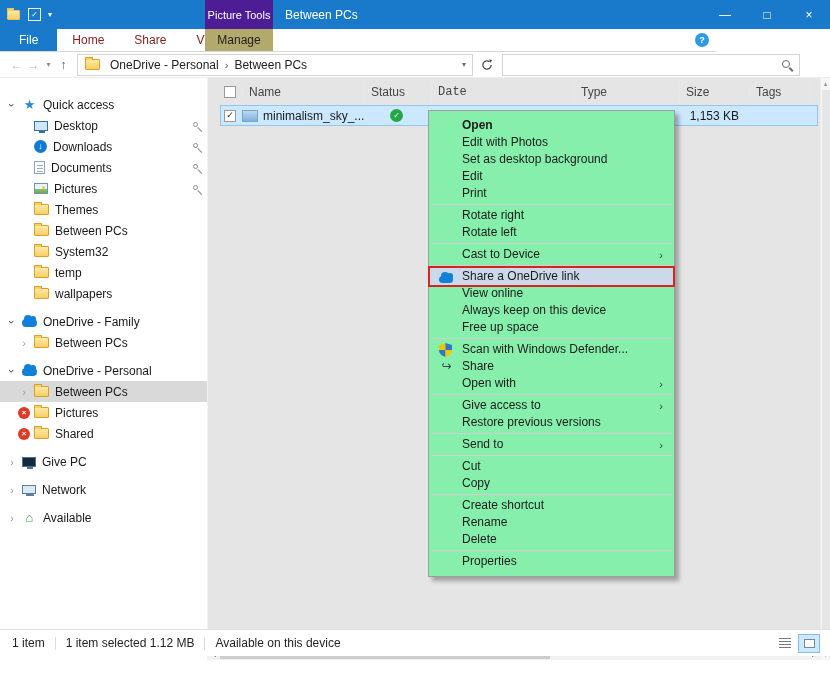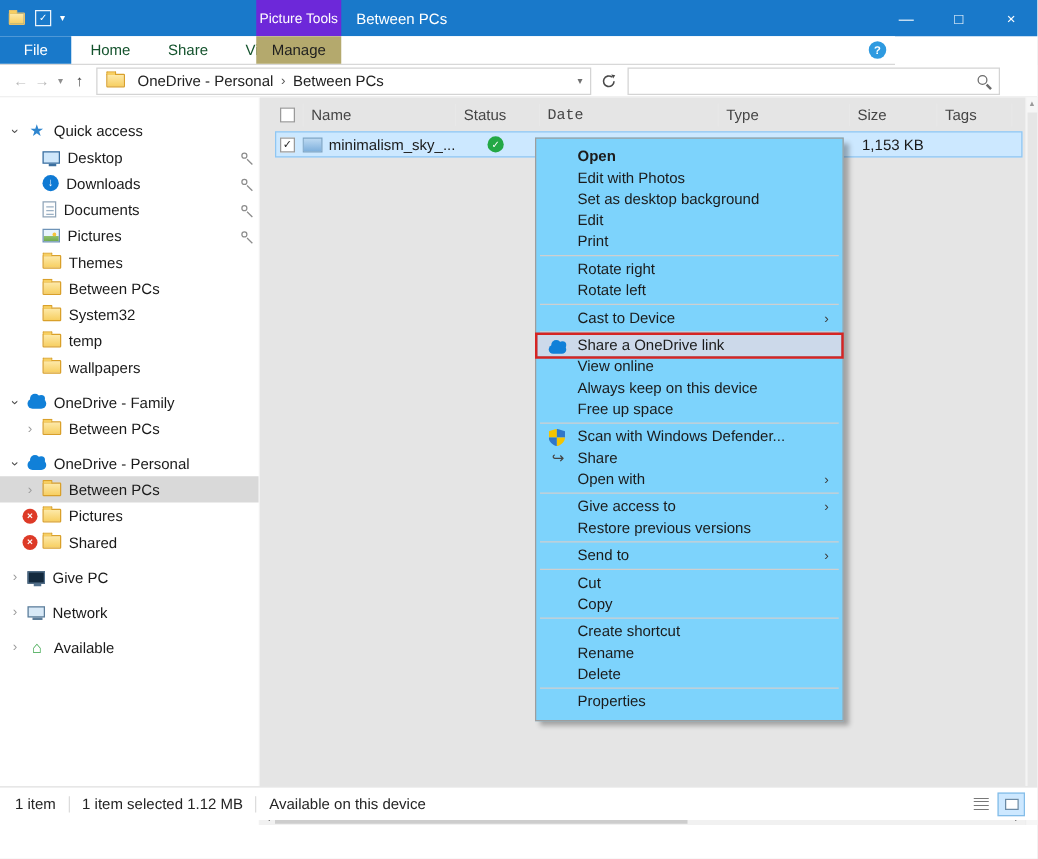--- a/index.html
+++ b/index.html
@@ -5,29 +5,29 @@
   *{margin:0;padding:0;box-sizing:border-box;}
   html,body{width:830px;height:687px;overflow:hidden;}
   body{font-family:"Liberation Sans","DejaVu Sans",sans-serif;font-size:12px;color:#1a1a1a;background:#fff;position:relative;cursor:default;}
 
   
   .titlebar{position:absolute;left:0;top:0;width:830px;height:29px;background:#1979ca;}
   .app-icon{position:absolute;left:7px;top:10px;width:13px;height:10px;background:linear-gradient(#fde9a8,#f7cf62);border:1px solid #e8c269;border-radius:1px;}
   .app-icon::before{content:"";position:absolute;left:-1px;top:-3px;width:5px;height:2px;background:#f7cf62;border:1px solid #e8c269;border-bottom:none;border-radius:1px 1px 0 0;}
   .qat2{position:absolute;left:28px;top:8px;width:13px;height:13px;border:1px solid #eaf3fb;display:flex;align-items:center;justify-content:center;font-size:8px;color:#fff;}
   .qat-chev{position:absolute;left:48px;top:10px;font-size:8px;color:#fff;}
-  .pt-tab{position:absolute;left:205px;top:0;width:68px;height:29px;background:#6d28d9;color:#fff;font-size:11px;display:flex;align-items:center;justify-content:center;}
+  .pt-tab{position:absolute;left:205px;top:0;width:68px;height:29px;background:#4c1d95;color:#fff;font-size:11px;display:flex;align-items:center;justify-content:center;}
   .win-title{position:absolute;left:285px;top:0;height:29px;display:flex;align-items:center;color:#fff;}
   .win-controls{position:absolute;right:0;top:0;height:29px;display:flex;}
   .win-btn{width:42px;height:29px;display:flex;align-items:center;justify-content:center;color:#fff;font-size:12px;}
 
   
   .tabrow{position:absolute;left:0;top:29px;width:716px;height:23px;background:#fff;border-bottom:1px solid #d8d8d8;}
   .rtabs{display:flex;height:100%;}
-  .rtab{padding:0 15px;display:flex;align-items:center;color:#14532d;}
+  .rtab{padding:0 15px;display:flex;align-items:center;color:#7f1d1d;}
   .rtab-file{background:#1979ca;color:#fff;padding:0 19px;}
   .manage-tab{position:absolute;left:205px;top:0;width:68px;height:22px;background:#b4a96d;color:#1f1f1f;display:flex;align-items:center;justify-content:center;}
   .help-icon{position:absolute;right:7px;top:4px;width:14px;height:14px;border-radius:50%;background:#2e9ae0;color:#fff;font-size:9px;font-weight:bold;display:flex;align-items:center;justify-content:center;}
 
   
   .addressbar{position:absolute;left:0;top:52px;width:830px;height:26px;background:#fff;border-bottom:1px solid #ececec;display:flex;align-items:center;padding-left:8px;}
   .nav-btn{width:17px;text-align:center;font-size:12px;color:#b9b9b9;flex:none;}
   .nav-btn.small{width:13px;font-size:8px;color:#8f8f8f;}
   .nav-btn.up{color:#4a4a4a;}
   .address-box{margin-left:5px;width:396px;height:22px;border:1px solid #d4d4d4;background:#fff;display:flex;align-items:center;padding:0 4px;position:relative;flex:none;}
@@ -107,21 +107,21 @@
   .h-scroll{position:absolute;left:0;bottom:0;width:612px;height:11px;background:#f1f1f1;display:flex;align-items:center;}
   .hs-arrow{width:12px;text-align:center;font-size:8px;color:#5e5e5e;line-height:11px;}
   .hs-arrow.right{margin-left:auto;}
   .hs-thumb{position:absolute;left:12px;top:1px;width:330px;height:9px;background:#cdcdcd;}
   .v-scroll{position:absolute;left:820px;top:78px;width:10px;height:582px;background:#f6f6f6;border-left:1px solid #eee;display:flex;flex-direction:column;align-items:center;}
   .vs-arrow{font-size:7px;color:#9a9a9a;height:11px;line-height:11px;}
   .vs-arrow.bottom{margin-top:auto;}
   .vs-thumb{width:8px;flex:1;margin:1px 0;background:#e6e6e6;}
 
   
-  .context-menu{position:absolute;left:428px;top:110px;width:247px;background:#7dd3fc;border:1px solid #9e9e9e;box-shadow:4px 4px 4px rgba(0,0,0,0.3);padding:6px 1px;z-index:10;}
+  .context-menu{position:absolute;left:428px;top:110px;width:247px;background:#86efac;border:1px solid #9e9e9e;box-shadow:4px 4px 4px rgba(0,0,0,0.3);padding:6px 1px;z-index:10;}
   .menu-item{height:17px;line-height:17px;padding:0 22px 0 32px;color:#1b1b1b;position:relative;white-space:nowrap;}
   .menu-item.bold{font-weight:bold;}
   .menu-item.highlight{background:#ccd9ea;outline:2px solid #d62422;}
   .menu-sep{height:1px;background:#cfcfcf;margin:2px 2px;}
   .mi-icon{position:absolute;left:9px;top:2px;width:15px;height:14px;}
   .mi-icon.icon-cloud{top:6px;height:7px;width:14px;}
   .mi-share{font-size:12px;color:#444;top:0;text-align:center;}
   .mi-arrow{position:absolute;right:10px;top:1px;font-size:11px;color:#3c3c3c;}
 
   

